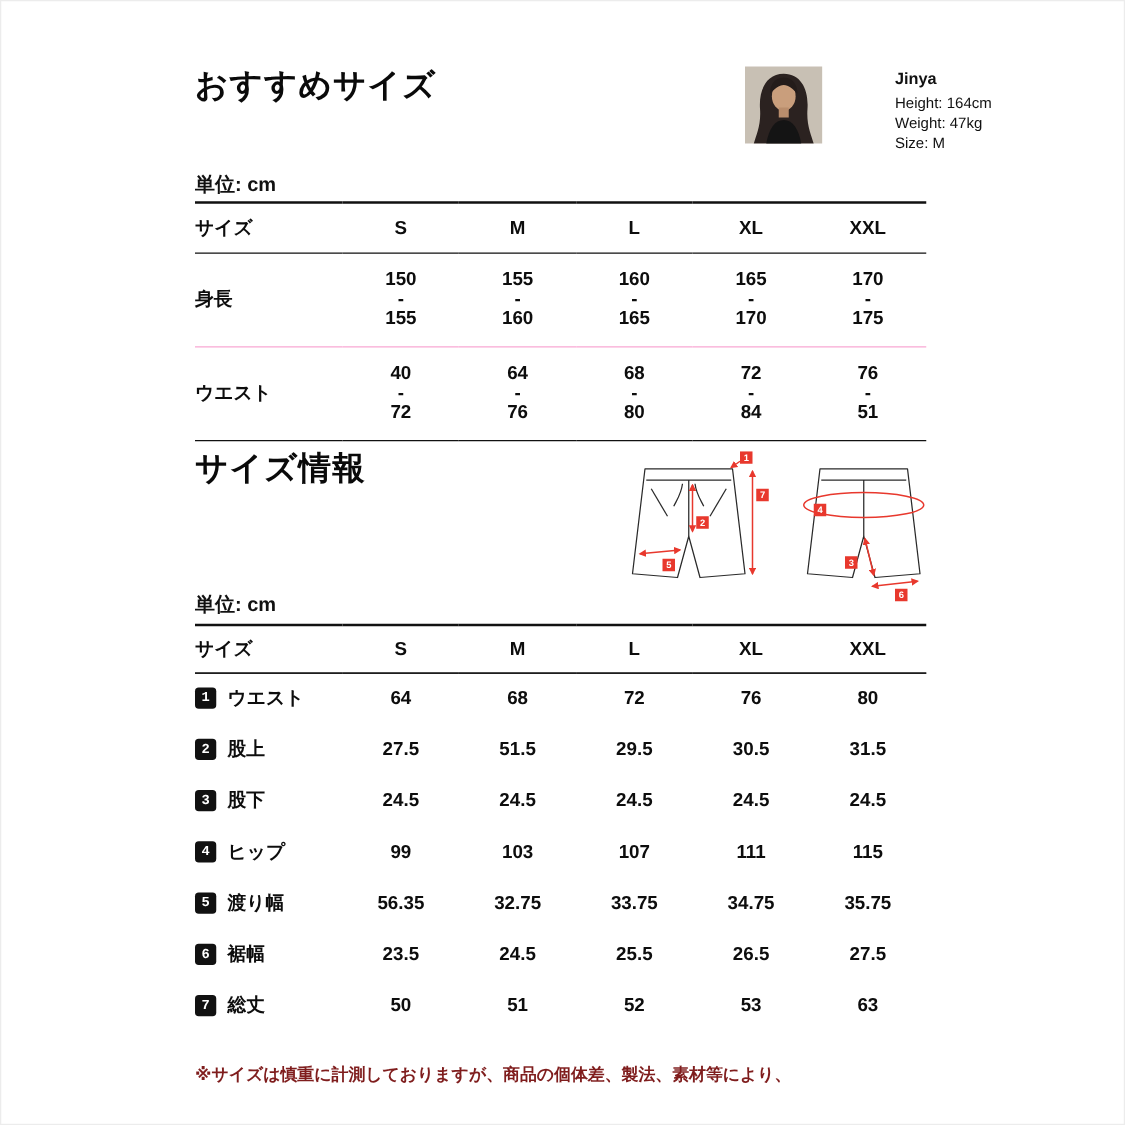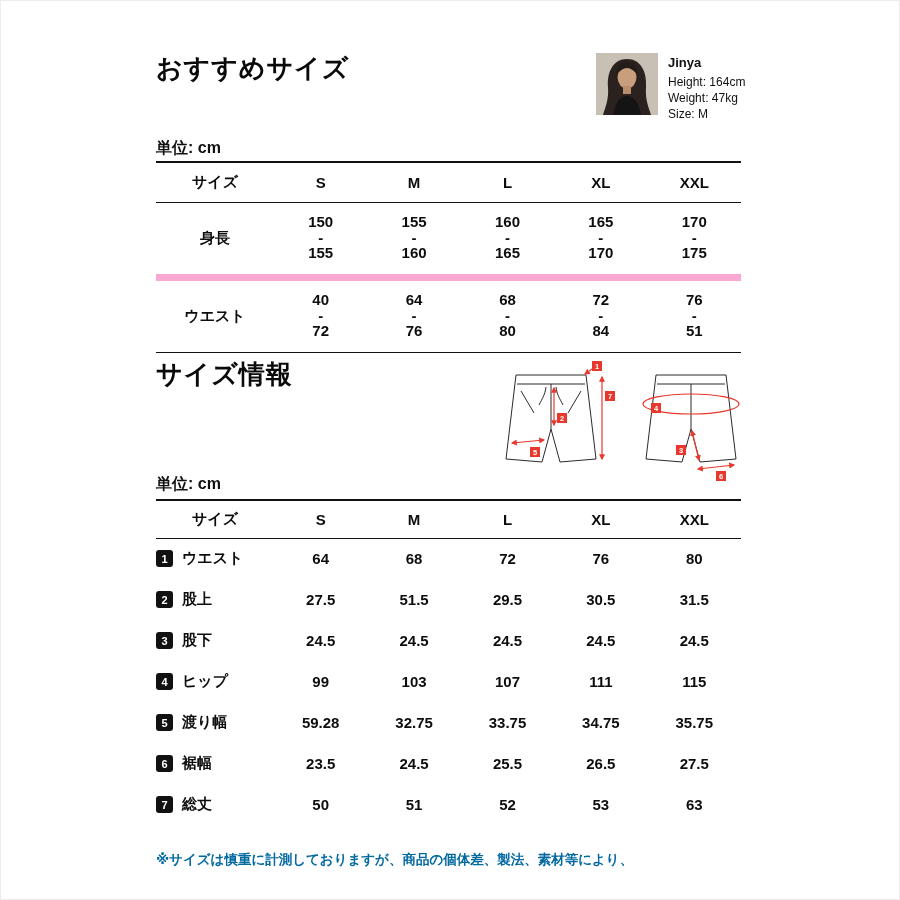--- a/index.html
+++ b/index.html
@@ -15,53 +15,53 @@
   }
   .section-title {
     position:absolute; left:155px;
     font-size:26px; font-weight:bold; letter-spacing:1px; color:#0a0a0a;
   }
   #title-recommended { top:50px; }
   #title-sizeinfo { top:356px; }
 
   .model-card { position:absolute; left:595px; top:52px; display:flex; gap:10px; }
   .model-photo { width:62px; height:62px; overflow:hidden; flex:0 0 62px; }
-  .model-info { font-size:12px; line-height:1.35; padding-top:1px; }
+  .model-info { font-size:12px; line-height:1.35; padding-top:1px;margin-left:48px; }
   .model-name { font-weight:bold; font-size:13px; margin-bottom:2px; }
 
   .unit { position:absolute; left:155px; font-size:16px; font-weight:bold; }
   #unit-1 { top:137px; }
   #unit-2 { top:473px; }
 
   table { border-collapse:collapse; table-layout:fixed; }
   #table-recommended { position:absolute; left:155px; top:160px; width:585px; border-top:2px solid #111; border-bottom:1px solid #111; }
   #table-sizeinfo   { position:absolute; left:155px; top:498px; width:585px; border-top:2px solid #111; }
   col.c-label { width:118px; }
   th, td { font-size:15px; text-align:center; vertical-align:middle; font-weight:bold; color:#0d0d0d; }
-  th.left, td.left { text-align:center; }
+  th.left, td.left { text-align:left;font-family:Liberation Mono, monospace; }
   #table-recommended thead th { height:40px; border-bottom:1px solid #111; }
   #table-recommended tbody td { height:75px; }
-  #table-recommended tr.sep td { border-bottom:7px solid #f9a8d4; }
+  #table-recommended tr.sep td { border-bottom:1px solid #f9a8d4; }
   .range span { display:block; line-height:1.25; }
   .range .dash { line-height:0.8; font-weight:bold; }
 
   #table-sizeinfo thead th { height:38px; border-bottom:1px solid #111; }
   #table-sizeinfo tbody td { height:41px; }
   .rowlabel-flex { display:flex; align-items:center; gap:9px; }
   .badge {
     display:inline-flex; width:17px; height:17px; flex:0 0 17px;
     background:#111; color:#fff; font-size:11px; font-weight:bold;
     align-items:center; justify-content:center; border-radius:3px;
   }
 
   .diagram { position:absolute; left:487px; top:360px; width:260px; height:130px; }
 
   .footer-note {
     position:absolute; left:155px; top:848px; width:600px;
-    font-size:13.5px; font-weight:600; line-height:1.65; color:#0369a1;
+    font-size:13.5px; font-weight:600; line-height:1.65; color:#7f1d1d;
   }
 </style>
 </head>
 <body>
 
 <div class="page">
 
   <h1 class="section-title" id="title-recommended">おすすめサイズ</h1>
 
   <div class="model-card">
@@ -334,21 +334,21 @@
         <td>111</td>
         <td>115</td>
       </tr>
       <tr>
         <td class="left">
             <div class="rowlabel-flex">
               <span class="badge">5</span>
               <span>渡り幅</span>
             </div>
           </td>
-        <td>59.28</td>
+        <td>56.35</td>
         <td>32.75</td>
         <td>33.75</td>
         <td>34.75</td>
         <td>35.75</td>
       </tr>
       <tr>
         <td class="left">
             <div class="rowlabel-flex">
               <span class="badge">6</span>
               <span>裾幅</span>

